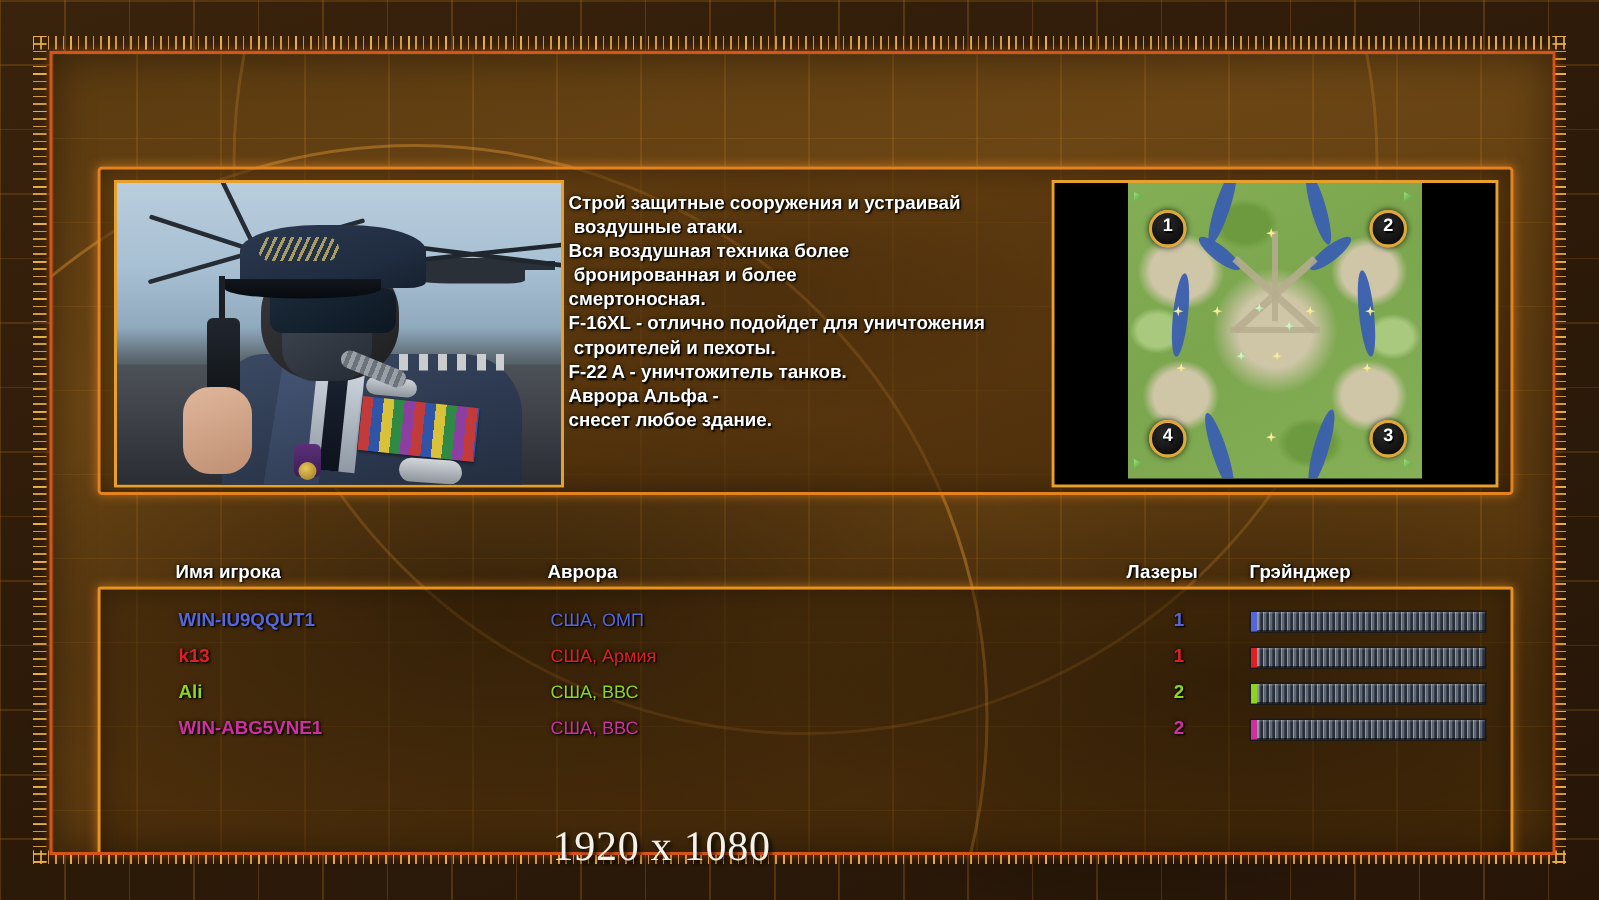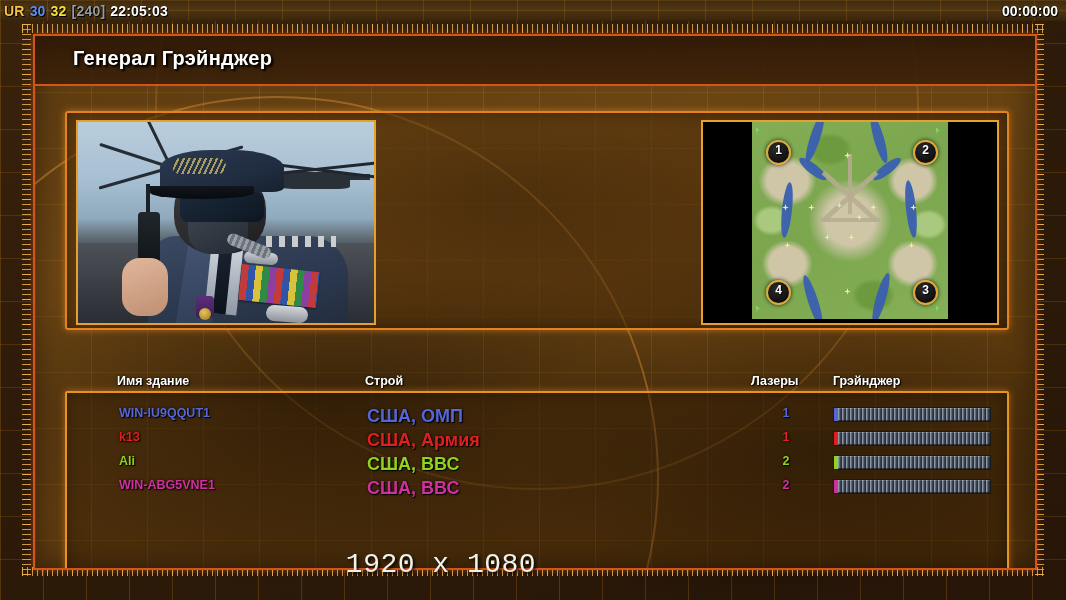--- a/index.html
+++ b/index.html
@@ -240,69 +240,56 @@
   #list-box{
     position:absolute;left:30px;top:355px;width:940px;height:190px;
     border:2px solid #e8931f;border-radius:2px;
     box-shadow:0 0 7px rgba(255,150,40,.5), inset 0 0 18px rgba(0,0,0,.35);
     background:linear-gradient(to bottom, rgba(52,30,6,.40), rgba(40,22,4,.35));
     overflow:hidden;
   }
   .prow{position:absolute;left:0;width:940px;height:24px;}
   .p-name{position:absolute;left:52px;top:3px;font-size:12.5px;font-weight:bold;
       text-shadow:1px 1px 1px #000,0 0 3px rgba(0,0,0,.75);}
-  .p-army{position:absolute;left:300px;top:3px;font-size:18px;font-weight:bold;
+  .p-army{position:absolute;left:300px;top:3px;font-size:12px;font-weight:normal;
       text-shadow:1px 1px 1px #000,0 0 3px rgba(0,0,0,.75);}
   .p-team{position:absolute;left:712px;top:3px;width:14px;text-align:center;
       font-size:12.5px;font-weight:bold;text-shadow:1px 1px 1px #000,0 0 3px rgba(0,0,0,.75);}
   .p-bar{position:absolute;left:766px;top:4px;width:156px;height:13px;
       border:1px solid #1a1a1a;
       background:
         repeating-linear-gradient(90deg,
           #8d97a6 0 1px, #5e6773 1px 2px, #39414d 2px 3px, #272e38 3px 4px);
       box-shadow:inset 0 1px 0 rgba(255,255,255,.18), inset 0 -1px 0 rgba(0,0,0,.5);
   }
   .p-bar-fill{position:absolute;left:0;top:0;height:13px;width:4px;}
 
   
   #resolution{
     position:absolute;left:0;top:549px;width:882px;text-align:center;z-index:6;
-    font-family:Liberation Mono, monospace;
+    font-family:Liberation Serif, serif;
     font-size:28px;color:#f3f1ea;letter-spacing:.5px;
     text-shadow:2px 2px 3px rgba(0,0,0,.85);
   }
 </style>
 </head>
 <body>
 
 <div id="root">
 
-  <div id="topbar">
-    <div class="tb-left">
-      <span class="c-u">UR</span>
-      <span class="c-blue">30</span>
-      <span class="c-yellow">32</span>
-      <span class="c-grey">[240]</span>
-      <span class="c-white">22:05:03</span>
-    </div>
-    <div class="tb-right">00:00:00</div>
-  </div>
 
   <div class="ruler ruler-v" id="ruler-left"></div>
   <div class="ruler ruler-v" id="ruler-right"></div>
   <div class="ruler ruler-h" id="ruler-top"></div>
   <div class="ruler ruler-h" id="ruler-bottom"></div>
 
   <div id="panel">
     <div id="arc1"></div>
     <div id="arc2"></div>
 
-    <div id="title-strip">
-      <div id="page-title">Генерал Грэйнджер</div>
-    </div>
 
     <div id="infobox">
 
       <div id="portrait">
         <div class="pt-sky"></div>
         <div class="pt-deck"></div>
 
         <div class="heli" id="heli-r">
           <div class="tail"></div>
           <div class="heli-body"></div>
@@ -331,20 +318,30 @@
           <div class="shades"></div>
           <div class="cap"></div>
           <div class="cap-scramble"></div>
           <div class="cap-brim"></div>
           <div class="radio-ant"></div>
           <div class="radio"></div>
           <div class="hand"></div>
         </div>
       </div>
 
+      <div id="desc">Строй защитные сооружения и устраивай
+ воздушные атаки.
+Вся воздушная техника более
+ бронированная и более
+смертоносная.
+F-16XL - отлично подойдет для уничтожения
+ строителей и пехоты.
+F-22 A - уничтожитель танков.
+Аврора Альфа -
+снесет любое здание.</div>
 
       <div id="minimap-frame">
         <div id="minimap-inner">
 
           <div class="river" style="left:58px;top:-10px;width:10px;height:52px;transform:rotate(18deg);"></div>
           <div class="river" style="left:122px;top:-8px;width:10px;height:50px;transform:rotate(-16deg);"></div>
           <div class="river" style="left:30px;top:60px;width:10px;height:56px;transform:rotate(6deg);"></div>
           <div class="river" style="left:154px;top:58px;width:10px;height:58px;transform:rotate(-6deg);"></div>
           <div class="river" style="left:56px;top:152px;width:10px;height:54px;transform:rotate(-18deg);"></div>
           <div class="river" style="left:124px;top:150px;width:10px;height:52px;transform:rotate(16deg);"></div>
@@ -375,22 +372,22 @@
 
           <div class="startpos" style="left:14px;top:18px;">1</div>
           <div class="startpos" style="left:161px;top:18px;">2</div>
           <div class="startpos" style="left:161px;top:158px;">3</div>
           <div class="startpos" style="left:14px;top:158px;">4</div>
         </div>
       </div>
     </div>
 
     <div id="table-head">
-      <div class="th" id="th-name">Имя здание</div>
-      <div class="th" id="th-army">Строй</div>
+      <div class="th" id="th-name">Имя игрока</div>
+      <div class="th" id="th-army">Аврора</div>
       <div class="th" id="th-team">Лазеры</div>
       <div class="th" id="th-prog">Грэйнджер</div>
     </div>
 
     <div id="list-box">
       <div id="rows-host">
           <div class="prow" style="top: 10px;">
             <div class="p-name" style="color: rgb(85, 102, 216);">WIN-IU9QQUT1</div>
             <div class="p-army" style="color: rgb(85, 102, 216);">США, ОМП</div>
             <div class="p-team" style="color: rgb(85, 102, 216);">1</div>

